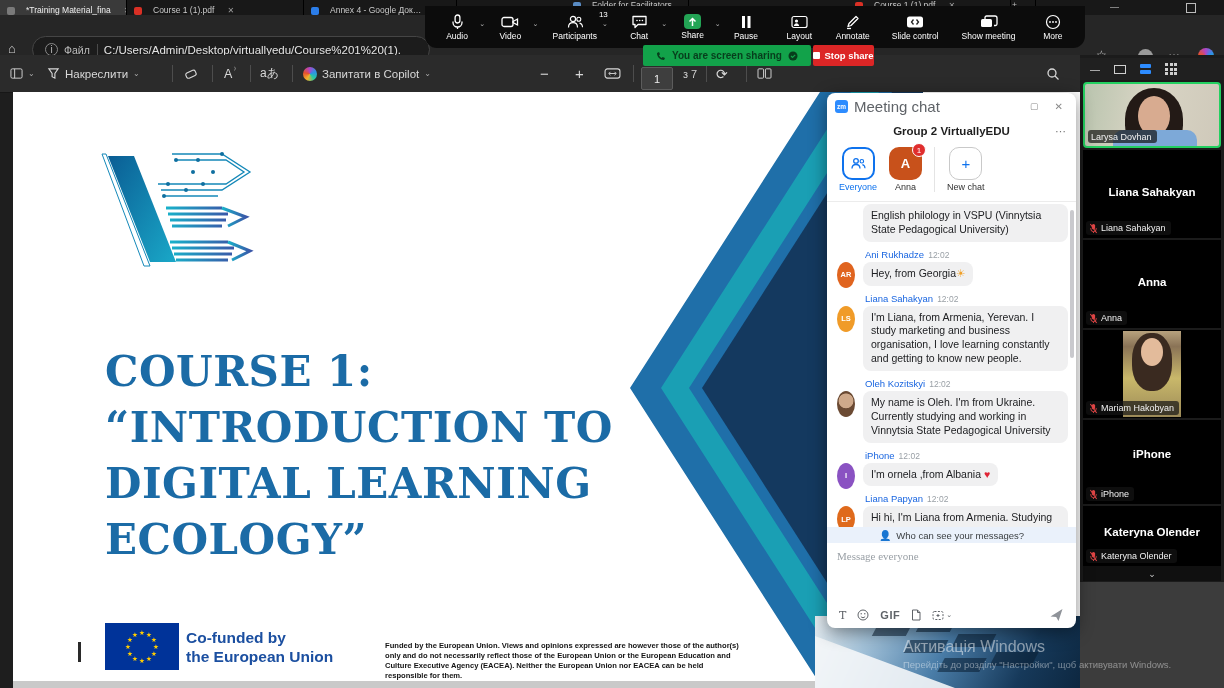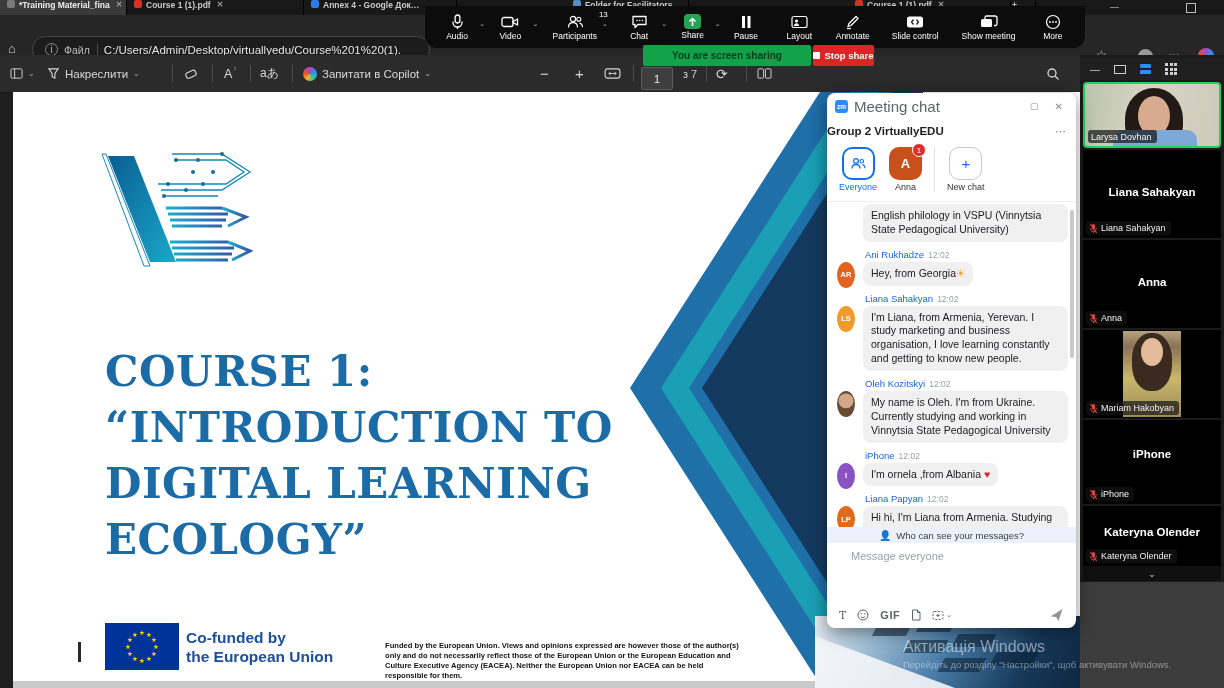--- a/index.html
+++ b/index.html
@@ -1,22 +1,22 @@
 <!DOCTYPE html>
 <html><head>
 <meta charset="utf-8">
 <style>
   html,body{margin:0;padding:0;background:#111;}
   #stage{position:relative;width:1224px;height:688px;overflow:hidden;background:#1e1e1e;
          font-family:"Liberation Sans",sans-serif;-webkit-font-smoothing:antialiased;}
   .abs{position:absolute;}
   
   #tabstrip{left:0;top:0;width:1224px;height:15px;background:#181818;z-index:1;display:flex;align-items:stretch;}
-  .tab{display:flex;align-items:flex-start;gap:4px;padding:0 7px;font-size:8.5px;color:#c9c9c9;
-       border-right:1px solid #000;white-space:nowrap;overflow:hidden;font-weight:bold;}
+  .tab{display:flex;align-items:flex-end;gap:11px;padding:0 7px;font-size:8.5px;color:#c9c9c9;
+       border-right:1px solid #000;white-space:nowrap;overflow:hidden;}
   .tab.active{background:#3a3a3a;color:#eee;}
   .tab .ticon{width:8px;height:8px;border-radius:2px;flex:0 0 auto;}
   .tab .tclose{color:#9a9a9a;font-size:8px;margin-left:2px;}
   #addressrow{left:0;top:15px;width:1224px;height:40px;background:#262626;z-index:1;}
   #addrpill{left:32px;top:21px;width:398px;height:27px;background:#1c1c1c;border:1px solid #454545;
             border-radius:14px;display:flex;align-items:center;gap:6px;padding:0 12px;box-sizing:border-box;}
   #addrpill .info{color:#bbb;font-size:10px;border:1px solid #888;border-radius:50%;width:11px;height:11px;
                   line-height:11px;text-align:center;flex:0 0 auto;}
   .addrtxt{color:#e4e4e4;font-size:11.5px;white-space:nowrap;overflow:hidden;}
   .addrlbl{color:#bdbdbd;font-size:10.5px;border-right:1px solid #4a4a4a;padding-right:7px;}
@@ -31,21 +31,21 @@
   .chev{font-size:8px;color:#aaa;}
   
   #ztoolbar{left:425px;top:6px;width:660px;height:42px;background:#0c0c0c;border-radius:0 0 12px 12px;z-index:6;
             display:flex;align-items:center;justify-content:space-between;padding:0 12px;box-sizing:border-box;}
   .zi{display:flex;flex-direction:column;align-items:center;gap:1px;position:relative;min-width:40px;}
   .zi .lbl{color:#fff;font-size:8.5px;}
   .zi svg{display:block;}
   .zbadge{position:absolute;top:-4px;right:-2px;color:#fff;font-size:8px;}
   .zchev{position:absolute;top:6px;right:-8px;color:#bbb;font-size:7px;}
   #sharebanner{left:643px;top:45px;width:168px;height:21px;background:#12a24a;border-radius:2px;z-index:7;
-               display:flex;align-items:center;justify-content:center;gap:6px;color:#073d1c;font-size:10px;font-weight:bold;flex-direction:column;}
+               display:flex;align-items:center;justify-content:center;gap:6px;color:#073d1c;font-size:10px;font-weight:bold;}
   #stopshare{left:813px;top:45px;width:61px;height:21px;background:#dc2626;border-radius:2px;z-index:7;
              display:flex;align-items:center;justify-content:center;gap:4px;color:#fff;font-size:9.5px;font-weight:bold;}
   #stopshare .sq{width:7px;height:7px;background:#fff;border-radius:1px;}
   
   .topico{color:#c9c9c9;font-size:12px;z-index:3;}
   #copilotico{width:16px;height:16px;border-radius:50%;z-index:3;
     background:conic-gradient(from 210deg,#f2b32a,#e5512d,#b045c8,#2e8fe8,#27c8a0,#f2b32a);}
   #avatarico{width:15px;height:15px;border-radius:50%;background:#9a9a9a;z-index:3;}
   
   #slide{left:13px;top:92px;width:1067px;height:596px;background:#fff;z-index:2;overflow:hidden;}
@@ -68,21 +68,21 @@
   #watermark .w1{font-size:16px;margin-top:10px;}
   #watermark .w2{font-size:9.5px;margin-top:3px;color:rgba(255,255,255,.42);}
   
   #chatwin{left:827px;top:93px;width:249px;height:535px;background:#fff;border-radius:8px;z-index:20;
            box-shadow:0 4px 18px rgba(0,0,0,.45);display:flex;flex-direction:column;overflow:hidden;}
   #chatTitlebar{height:26px;display:flex;align-items:center;gap:6px;padding:0 8px;flex:0 0 auto;}
   #zmico{width:13px;height:13px;background:#2d8cff;border-radius:3px;color:#fff;font-size:6.5px;font-weight:bold;
          display:flex;align-items:center;justify-content:center;}
   #chatTitle{color:#5f6368;font-size:15px;flex:1;}
   .winctl{color:#8a8a8a;font-size:10px;padding:0 5px;}
-  #groupRow{height:24px;display:flex;align-items:center;justify-content:flex-start;position:relative;flex:0 0 auto;}
+  #groupRow{height:24px;display:flex;align-items:center;justify-content:center;position:relative;flex:0 0 auto;}
   #groupTitle{font-size:11.5px;font-weight:bold;color:#1f1f1f;}
   #groupMore{position:absolute;right:10px;color:#777;font-size:11px;}
   #tabsRow{height:54px;display:flex;align-items:flex-start;gap:12px;padding:4px 0 0 12px;flex:0 0 auto;
            border-bottom:1px solid #ececec;}
   .ctab{display:flex;flex-direction:column;align-items:center;gap:2px;position:relative;}
   .ctab .box{width:33px;height:33px;border-radius:10px;display:flex;align-items:center;justify-content:center;box-sizing:border-box;}
   .ctab .cl{font-size:9px;color:#333;}
   #tabEveryone .box{border:2px solid #0e72ed;background:#fff;}
   #tabEveryone .cl{color:#0e72ed;}
   #tabAnna .box{background:#c8511b;color:#fff;font-weight:bold;font-size:13px;}
@@ -98,21 +98,21 @@
   .mhead{font-size:9.5px;margin:0 0 2px 2px;}
   .mname{color:#1a66e0;}
   .mtime{color:#9aa0a6;font-size:8.5px;margin-left:4px;}
   .mbubble{display:inline-block;background:#f0f0f1;border-radius:8px;padding:5px 8px;font-size:10.5px;
            line-height:1.32;color:#202124;max-width:192px;}
   .memoji{font-size:10.5px;}
   #scrollthumb{position:absolute;right:2px;top:8px;width:4px;height:148px;background:#c9c9cd;border-radius:2px;}
   #privacyRow{height:16px;background:#eaf1fb;display:flex;align-items:center;justify-content:center;gap:5px;
               font-size:9.5px;color:#3c4043;flex:0 0 auto;}
   #privacyRow .pico{color:#1a66e0;font-size:10px;}
-  #inputArea{flex:0 0 auto;height:52px;padding:7px 24px 0;font-size:11px;color:#9aa0a6;}
+  #inputArea{flex:0 0 auto;height:52px;padding:7px 10px 0;font-size:11px;color:#9aa0a6;font-family:Liberation Serif, serif;}
   #chatBottom{flex:0 0 auto;height:26px;display:flex;align-items:center;gap:11px;padding:0 12px;color:#5f6368;}
   #chatBottom .bico{font-size:11px;}
   #gifico{font-size:8px;font-weight:bold;letter-spacing:.5px;}
   #sendbtn{margin-left:auto;}
   
   #panel{left:1080px;top:55px;width:144px;height:633px;background:#1b1b1b;z-index:8;}
   #panelctl{position:absolute;left:0;top:3px;width:144px;height:22px;background:#202020;display:flex;
             align-items:center;gap:14px;padding-left:10px;box-sizing:border-box;}
   #panelctl .pc{color:#cfcfcf;font-size:10px;}
   #viewIcon{display:flex;flex-direction:column;gap:2px;}

